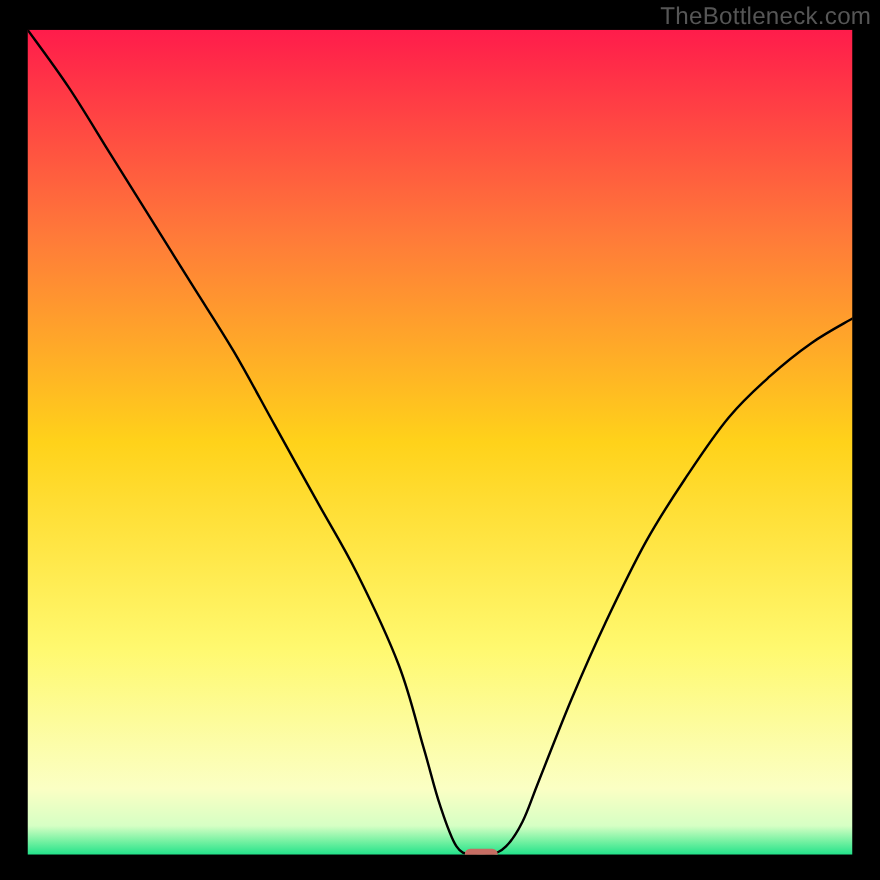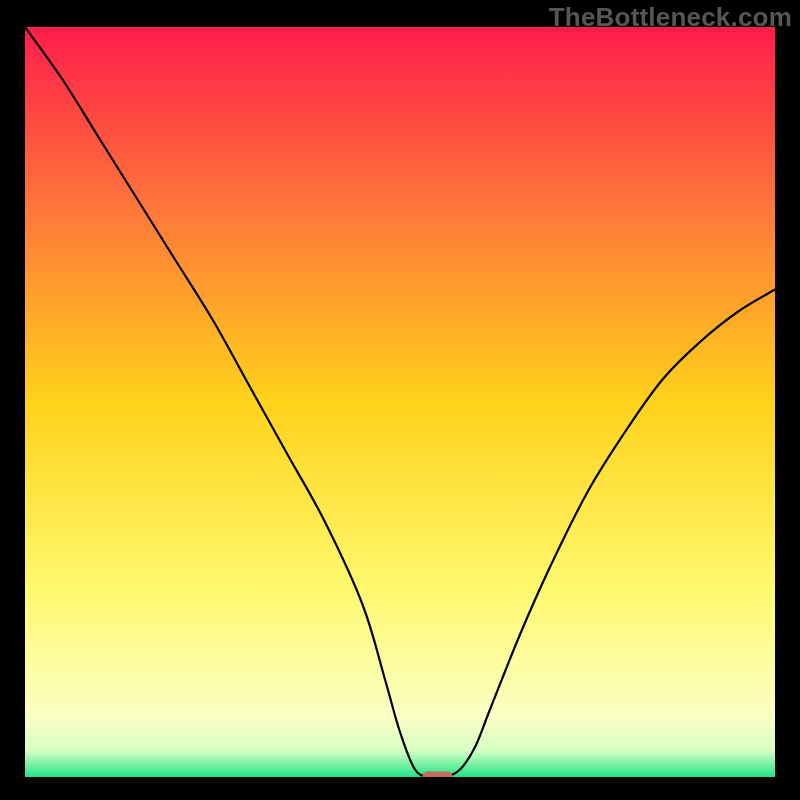--- a/index.html
+++ b/index.html
@@ -14,22 +14,22 @@
     position: relative;
     width: 800px;
     height: 800px;
     background: #000;
   }
   .watermark {
     position: absolute;
     top: 2px;
     right: 8px;
     font-family: Arial, Helvetica, sans-serif;
-    font-size: 26px;
-    font-weight: 700;
+    font-size: 22px;
+    font-weight: 400;
     color: #565656;
     letter-spacing: 0.2px;
     z-index: 10;
   }
   .plot-wrap {
     position: absolute;
     left: 25px;
     top: 27px;
     width: 750px;
     height: 750px;

